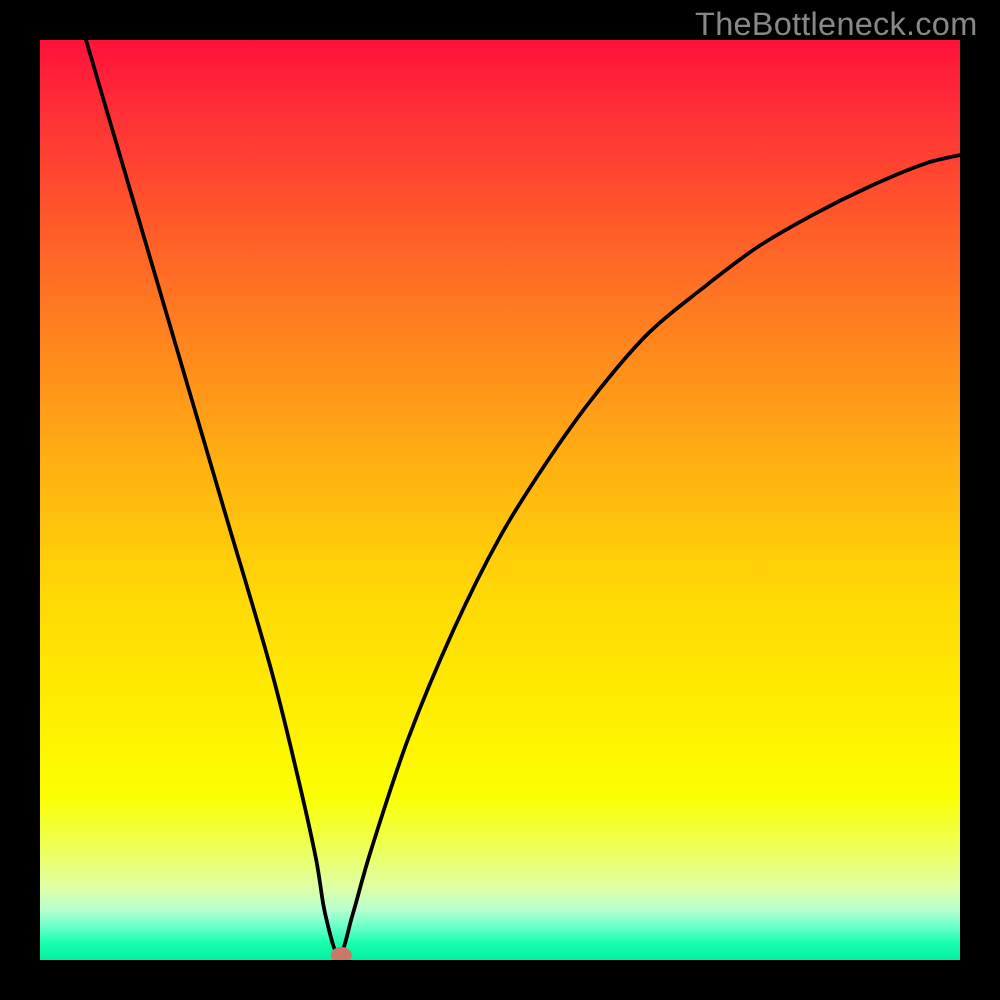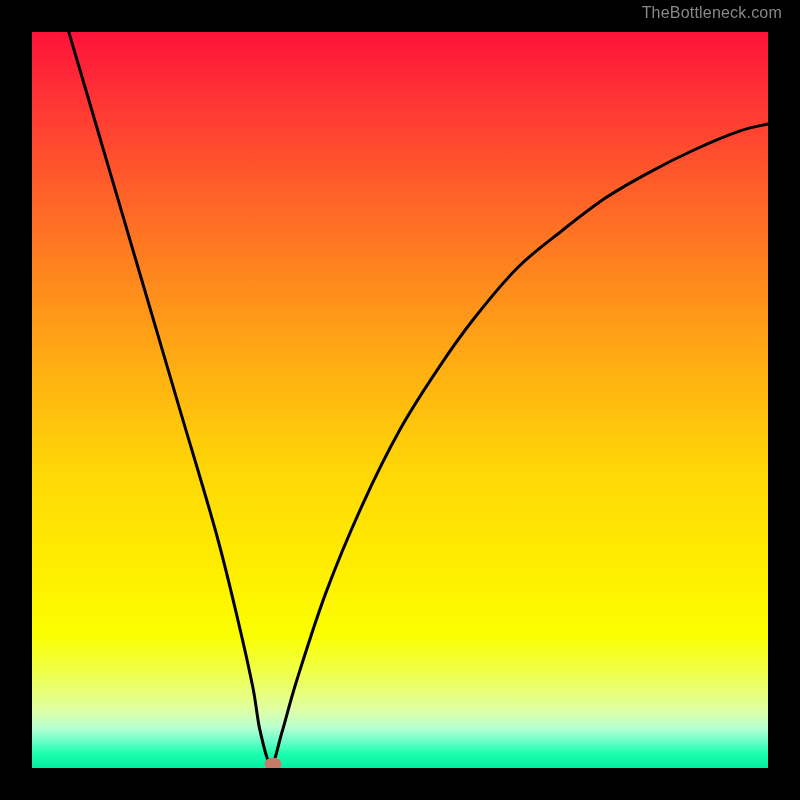--- a/index.html
+++ b/index.html
@@ -46,21 +46,21 @@
       #64ffc8 96.5%,
       #1effb0 98%,
       #00f0a0 100%
     );
   }
   .watermark {
     position: absolute;
     top: 4px;
     right: 18px;
     color: #888;
-    font-size: 16px;
+    font-size: 26px;
     font-weight: 500;
     letter-spacing: 0.2px;
     user-select: none;
   }
   svg.curve {
     position: absolute;
     inset: 0;
   }
   .marker {
     position: absolute;

